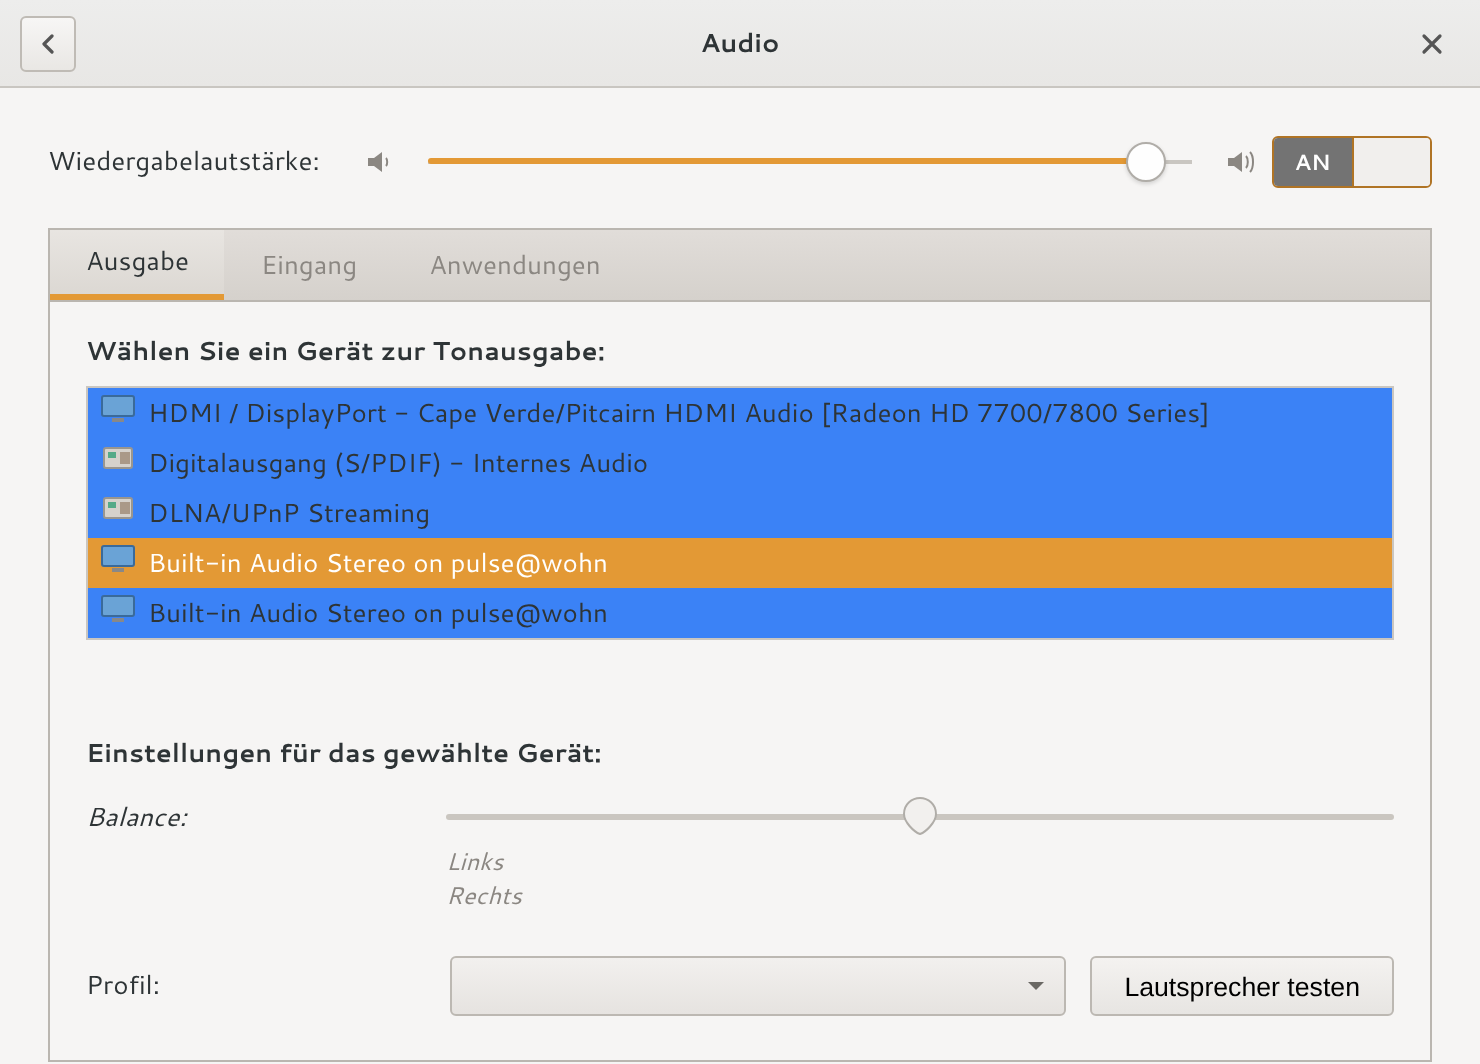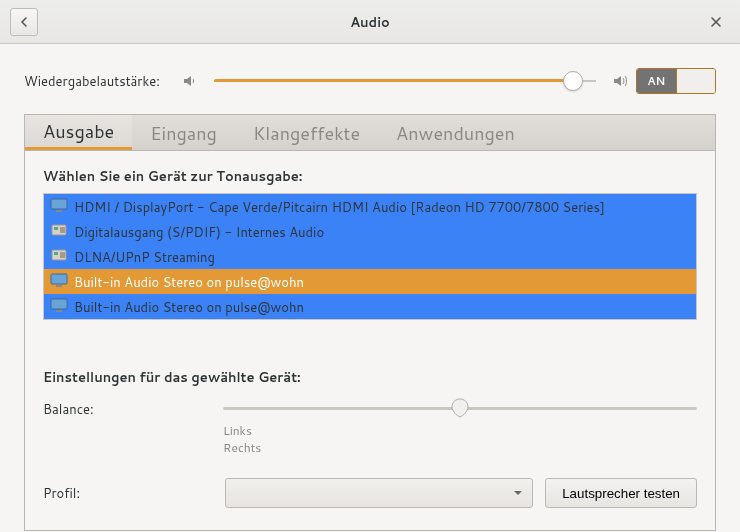--- a/index.html
+++ b/index.html
@@ -18,36 +18,36 @@
 .speaker-ico { width: 16px; height: 16px; flex-shrink: 0; }
 .volume-slider { flex: 1; margin: 0 8px; position: relative; height: 20px; }
 .volume-track { position: absolute; top: 9px; left: 0; right: 0; height: 2px; background: #c9c6c1; }
 .volume-fill { position: absolute; top: 8px; left: 0; width: 94%; height: 3px; background: #e39935; border-radius: 2px; }
 .volume-thumb { position: absolute; top: 0; left: 94%; transform: translateX(-50%); width: 20px; height: 20px; border-radius: 50%; background: #fefefe; border: 1px solid #b0ada8; box-shadow: 0 1px 2px rgba(0,0,0,0.15); }
 
 .toggle { width: 80px; height: 26px; border: 1px solid #b07425; border-radius: 3px; display: flex; overflow: hidden; }
 .toggle-on { flex: 1; background: #737373; color: #fff; display: flex; align-items: center; justify-content: center; font-size: 11px; font-weight: bold; }
 .toggle-off { flex: 1; background: #f1efed; border-left: 1px solid #b07425; }
 
-.tabbar { display: flex; background: linear-gradient(#e1ddd9, #d5d1cc); border: 1px solid #bab6b0; border-bottom: none; height: 36px; align-items: stretch; font-size: 18px; }
+.tabbar { display: flex; background: linear-gradient(#e1ddd9, #d5d1cc); border: 1px solid #bab6b0; border-bottom: none; height: 36px; align-items: stretch; font-size: 13px; }
 .tab { padding: 0 18px; display: flex; align-items: center; color: #8b8782; cursor: pointer; }
 .tab.active { color: #2e3436; font-weight: 500; border-bottom: 3px solid #e39935; background: linear-gradient(#e8e5e1, #dcd8d3); }
 
 .panel { border: 1px solid #bab6b0; padding: 16px 18px 22px 18px; background: #f6f5f4; }
 
 .section-title { font-weight: bold; margin-bottom: 8px; }
 
 .device-list { border: 1px solid #cac6c0; background: #3b82f6; margin-bottom: 48px; }
 .device { display: flex; align-items: center; height: 25px; padding: 0 6px; gap: 6px; cursor: pointer; font-size: 13px; }
 .device.selected { background: #e39935; color: #fff; }
 .dev-ico { width: 18px; height: 16px; flex-shrink: 0; }
 
 .settings-title { font-weight: bold; margin-bottom: 12px; }
 
-.balance-row { display: flex; align-items: flex-start; margin-bottom: 22px; }
+.balance-row { display: flex; align-items: flex-start; margin-bottom: 22px; font-style: italic; }
 .balance-label { width: 180px; padding-top: 2px; }
 .balance-slider-wrap { flex: 1; }
 .balance-slider { position: relative; height: 20px; }
 .balance-track { position: absolute; top: 9px; left: 0; right: 0; height: 3px; background: #cac6c0; border-radius: 2px; }
 .balance-thumb { position: absolute; top: 0; left: 50%; transform: translateX(-50%); width: 18px; height: 20px; }
 .balance-thumb svg { width: 100%; height: 100%; }
 .balance-labels { display: flex; justify-content: space-between; color: #8b8782; font-size: 12px; margin-top: 4px; flex-direction: column; }
 
 .profile-row { display: flex; align-items: center; gap: 12px; }
 .profile-label { width: 170px; }
@@ -91,21 +91,20 @@
       </svg>
     <div class="toggle">
       <div class="toggle-on">AN</div>
       <div class="toggle-off"></div>
     </div>
   </div>
 
   <div class="tabbar" id="tabbar">
       <div class="tab active">Ausgabe</div>
       <div class="tab">Eingang</div>
-      <div class="tab">Klangeffekte</div>
       <div class="tab">Anwendungen</div>
     </div>
 
   <div class="panel">
     <div class="section-title">Wählen Sie ein Gerät zur Tonausgabe:</div>
 
     <div class="device-list" id="device-list">
         <div class="device">
           <span><svg class="dev-ico" viewBox="0 0 18 16">
               <rect x="1" y="2" width="16" height="10" rx="1" fill="#6aa3d6" stroke="#3a6a9a"></rect>

